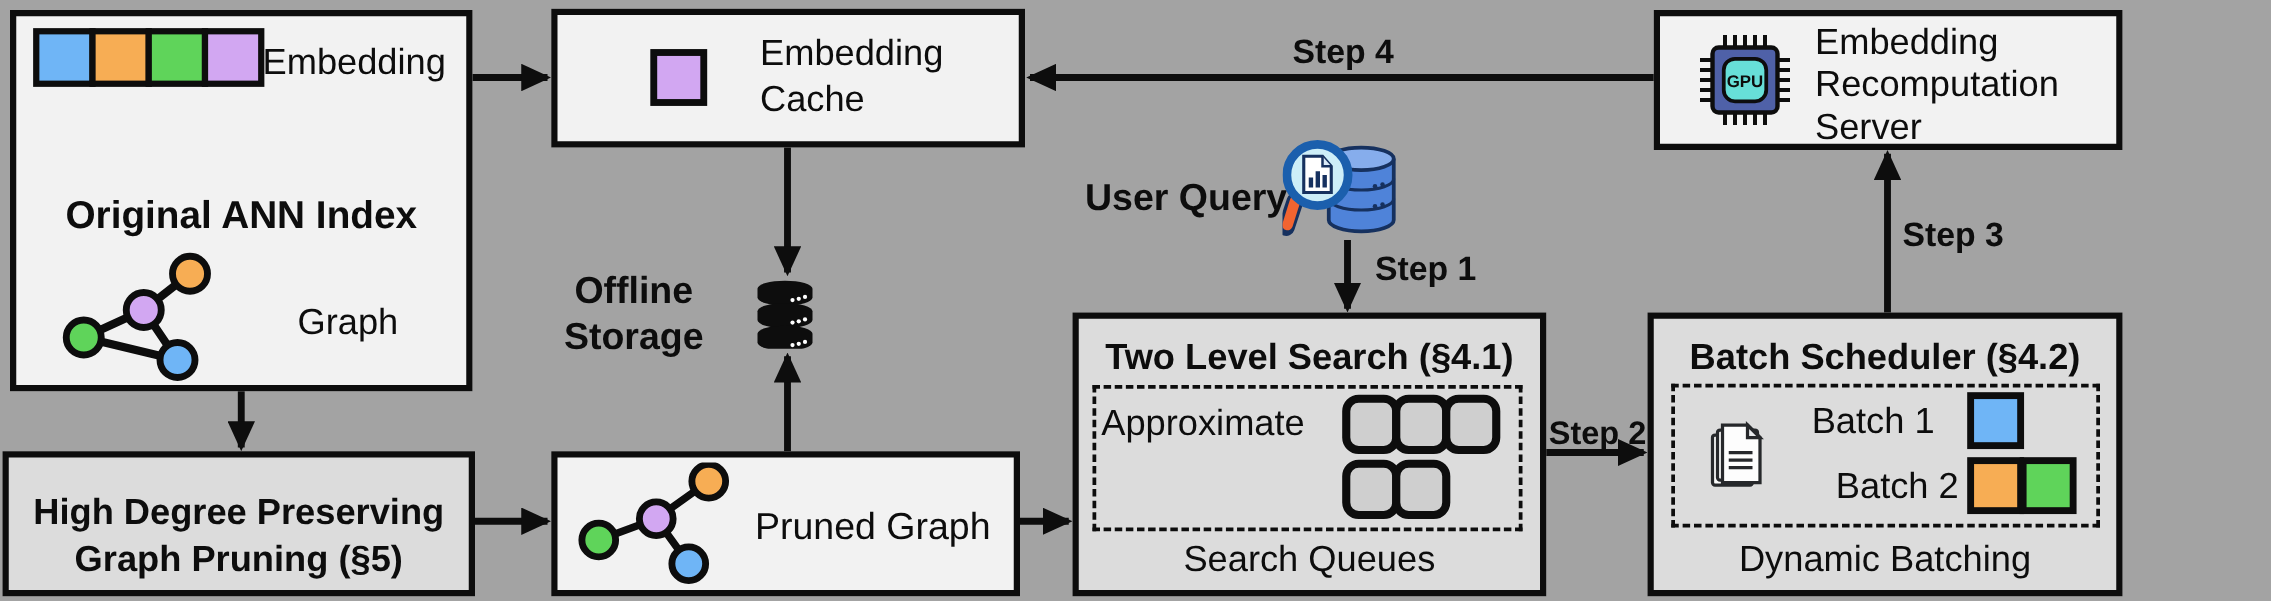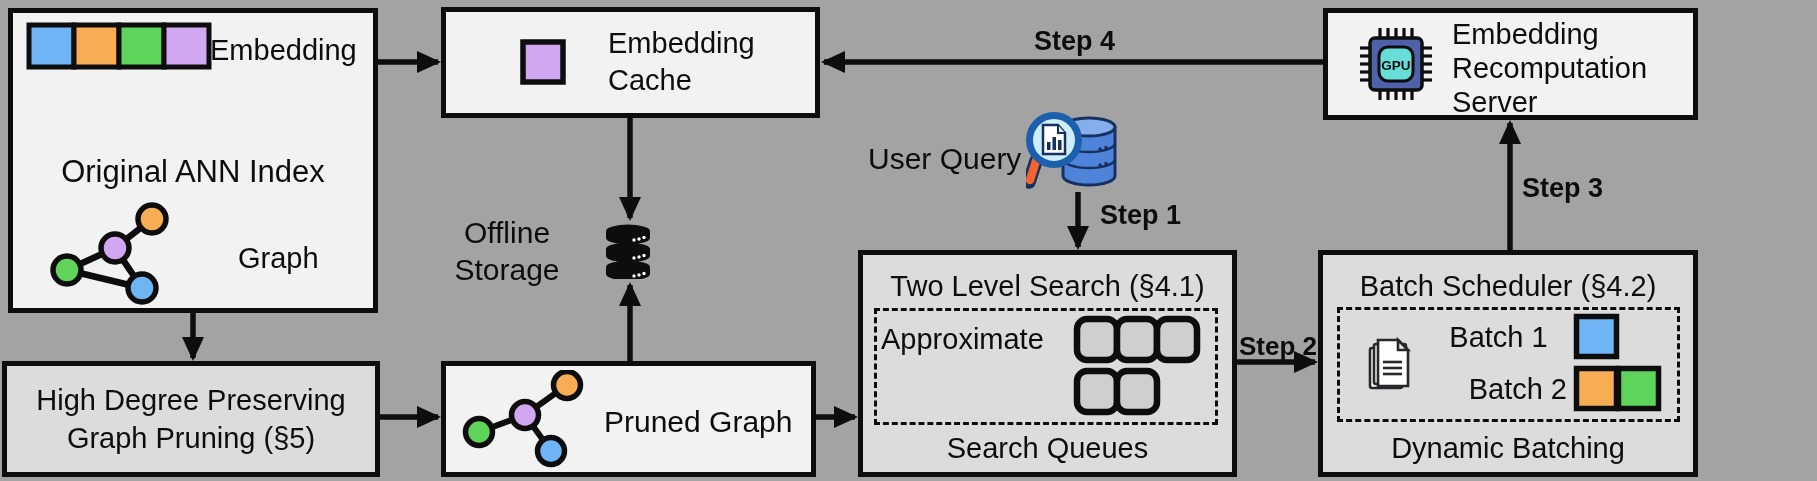--- a/index.html
+++ b/index.html
@@ -3,21 +3,21 @@
 <meta charset="utf-8">
 <style>
   html,body{margin:0;padding:0;background:#fff}
   #canvas{position:relative;width:1817px;height:481px;background:#a3a3a3;
           font-family:"Liberation Sans",sans-serif;color:#0d0d0d;overflow:hidden}
   #arrows{position:absolute;left:0;top:0;z-index:0}
   .box{position:absolute;box-sizing:border-box;border:5px solid #0d0d0d;z-index:1}
   .light{background:#f2f2f2}
   .dark{background:#dcdcdc}
   .t{position:absolute;white-space:pre-line}
-  .bold{font-weight:normal}
+  .bold{font-weight:bold}
   .fs29{font-size:29px;line-height:35px}
   .fs30{font-size:30px;line-height:37px}
   .step{position:absolute;font-weight:bold;font-size:27px;z-index:2}
   .center{left:0;right:0;text-align:center}
   .dashed{position:absolute;box-sizing:border-box;border:3.5px dashed #0d0d0d}
   .icon{position:absolute}
   svg text{font-family:"Liberation Sans",sans-serif}
 </style>
 </head>
 <body>
@@ -94,21 +94,21 @@
         <circle cx="40" cy="16.5" r="1.7"></circle>
       <circle cx="30" cy="37" r="1.7"></circle>
         <circle cx="35" cy="36" r="1.7"></circle>
         <circle cx="40" cy="34.5" r="1.7"></circle>
       <circle cx="30" cy="55" r="1.7"></circle>
         <circle cx="35" cy="54" r="1.7"></circle>
         <circle cx="40" cy="52.5" r="1.7"></circle>
     </g>
   </svg>
 
-  <div class="box dark" style="left:2px;top:361px;width:378px;height:116px;padding-top:15px;text-align:center">
+  <div class="box dark" style="left:2px;top:361px;width:378px;height:116px;padding-top:25px;text-align:center">
     <div class="bold" style="font-size:29px;line-height:38px;white-space:pre-line">High Degree Preserving
 Graph Pruning (§5)</div>
   </div>
 
   <div class="box light" style="left:441px;top:361px;width:375px;height:116px">
     <svg class="icon" style="left:16px;top:4px" width="130" height="100" viewBox="0 0 130 100">
       <g stroke="#0d0d0d" stroke-width="6" stroke-linecap="round">
         <line x1="63" y1="45" x2="105" y2="15"></line>
         <line x1="63" y1="45" x2="17" y2="62"></line>
         <line x1="63" y1="45" x2="89" y2="81"></line>

